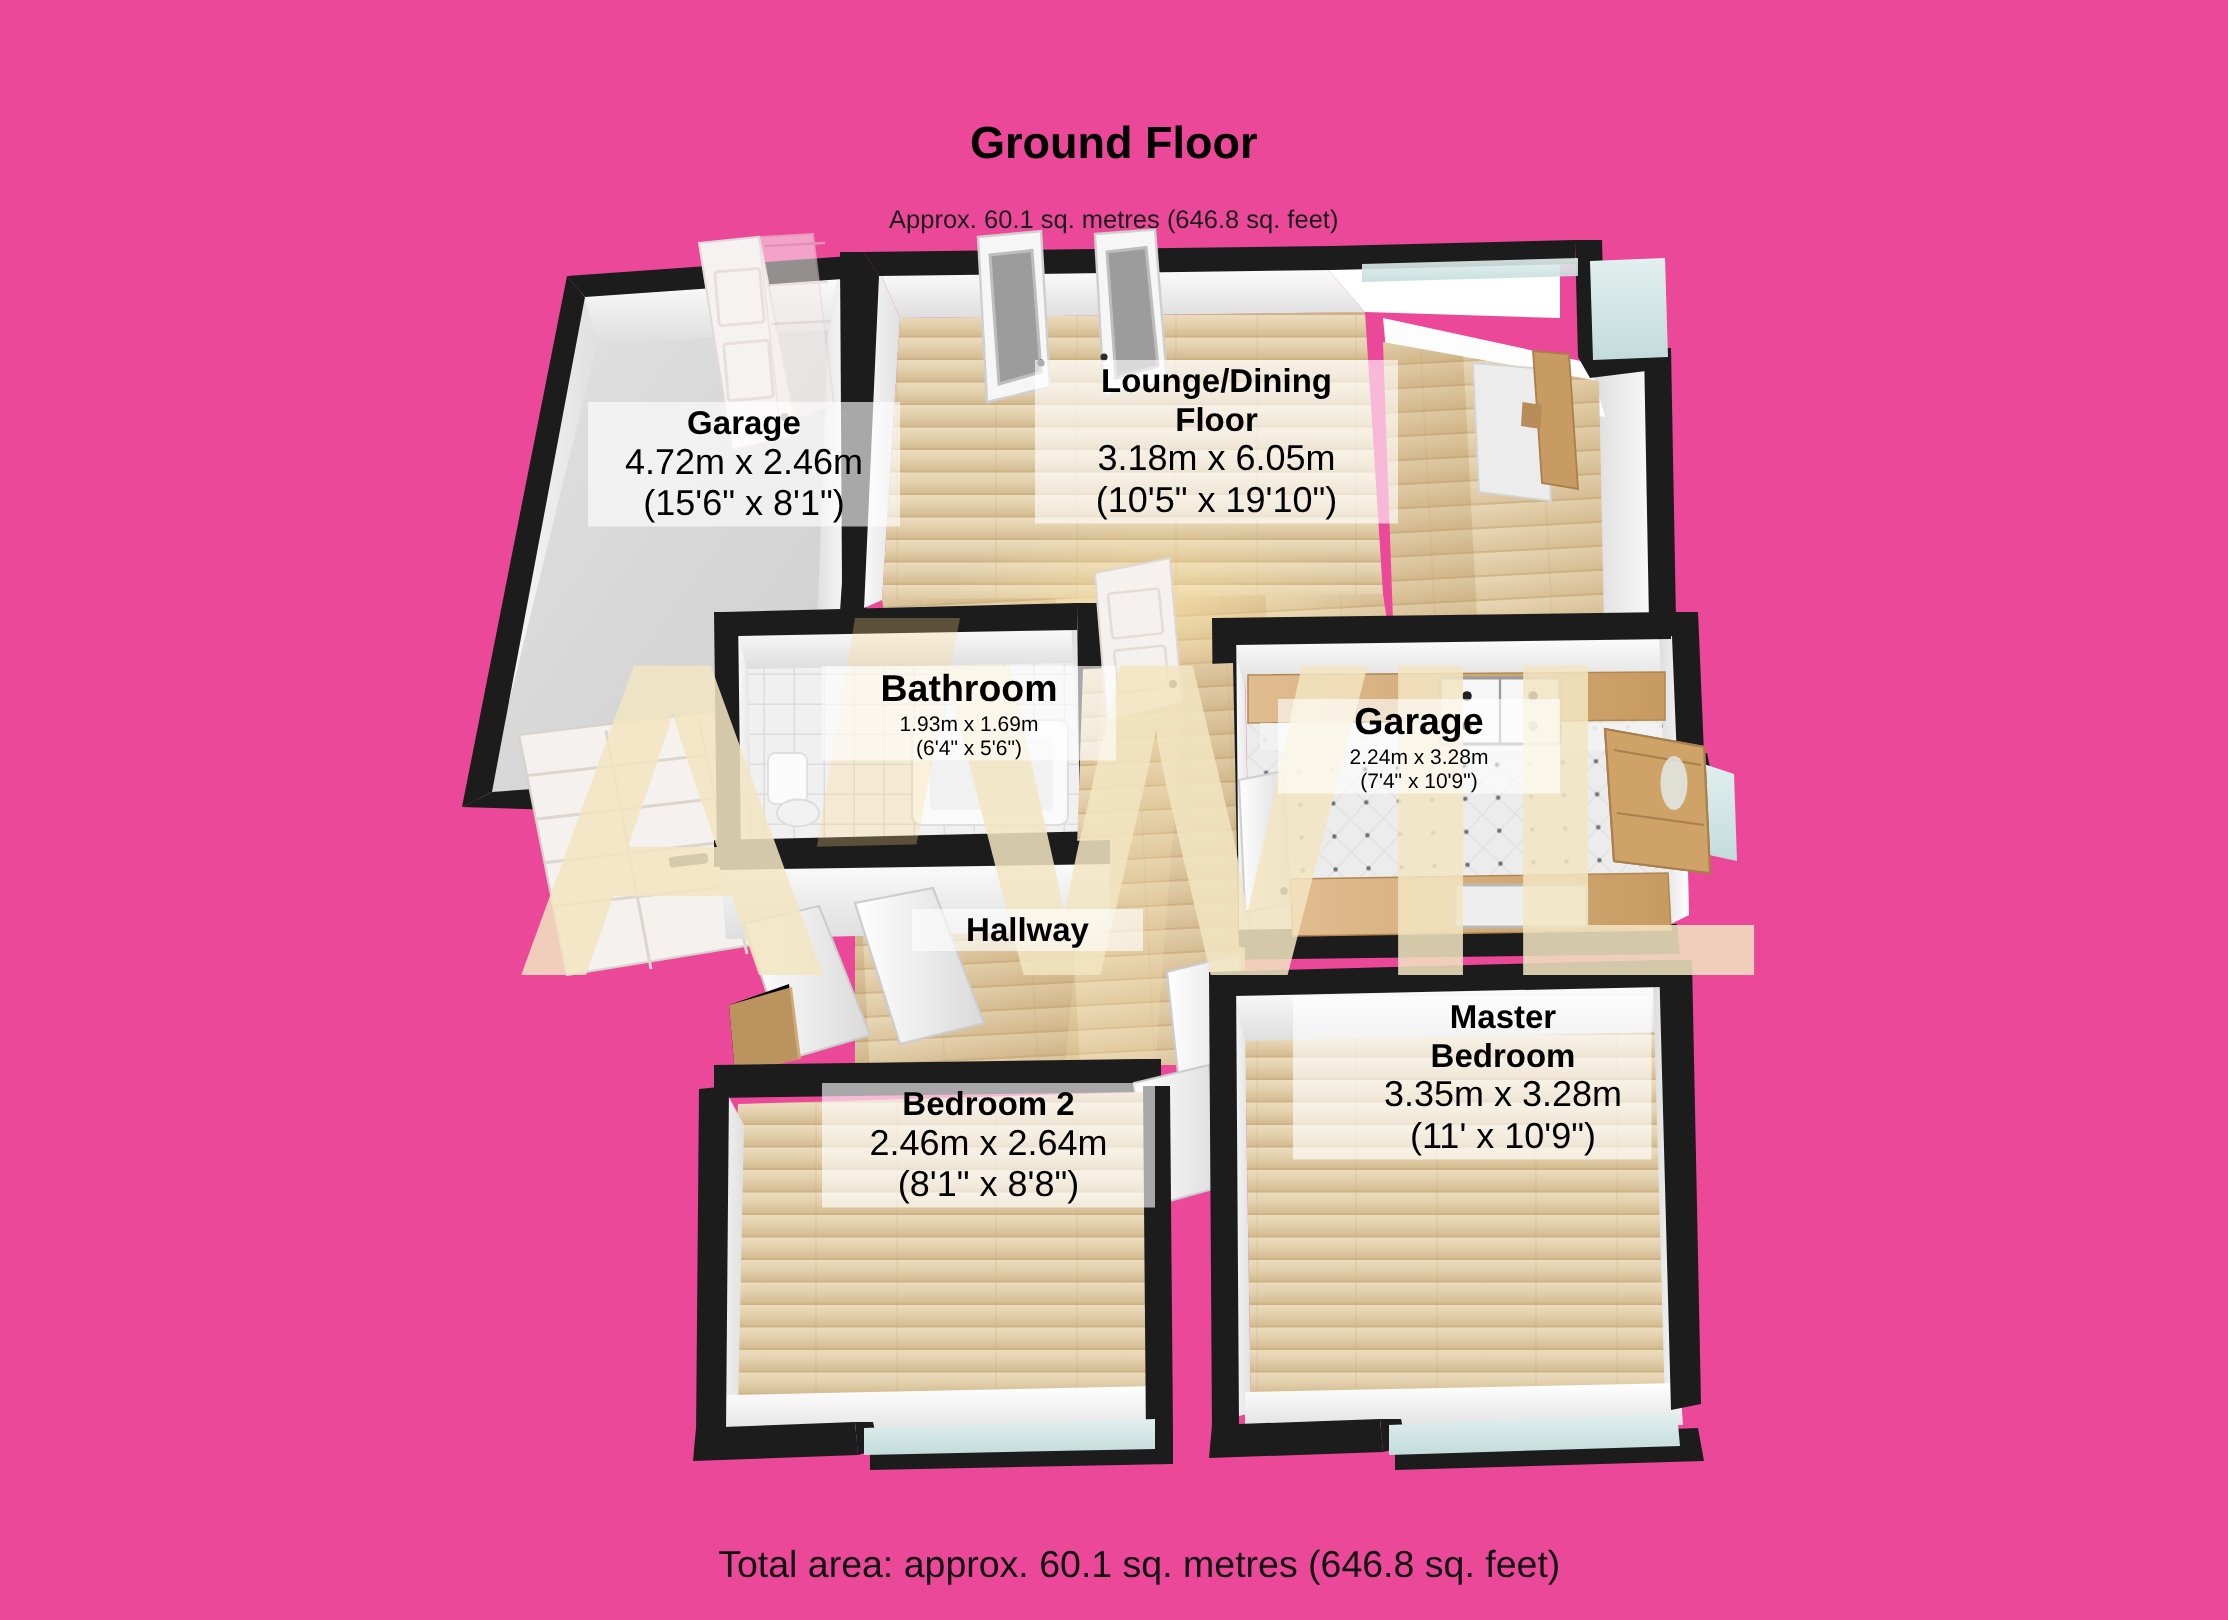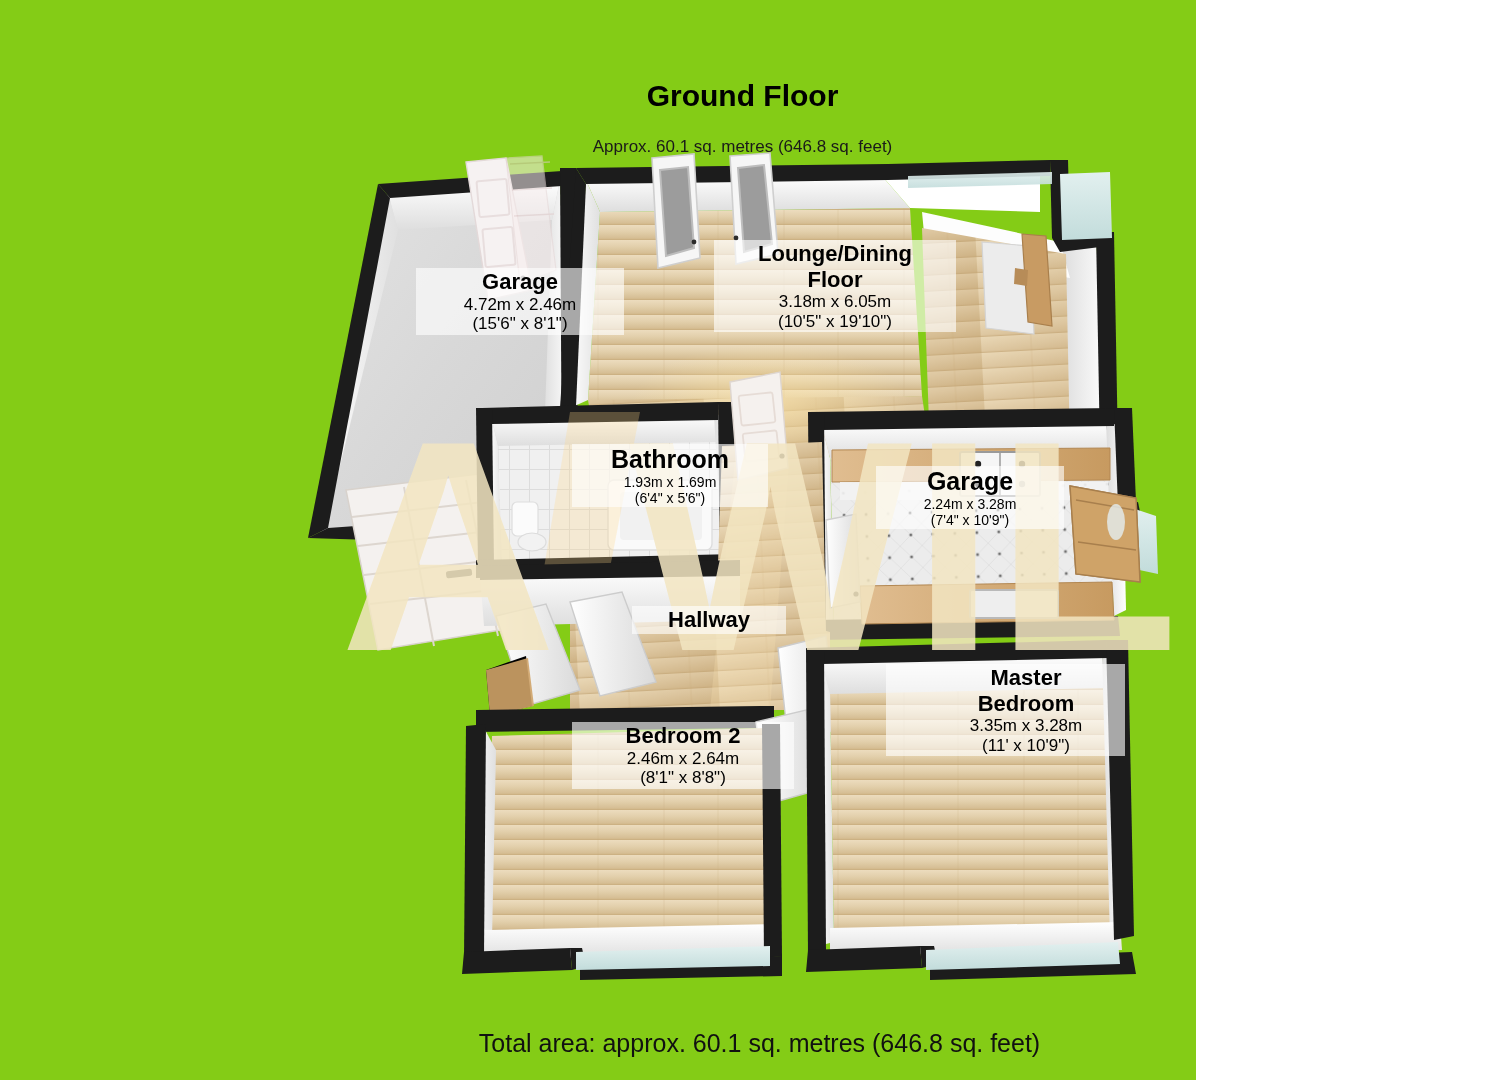--- a/index.html
+++ b/index.html
@@ -9,23 +9,23 @@
   }
   body {
     width: 1485px;
     height: 1080px;
     font-family: "Liberation Sans", sans-serif;
     position: relative;
     overflow: hidden;
   }
   #page {
     position: relative;
-    width: 1196px;
+    width: 1485px;
     height: 1080px;
-    background: #84cc16;
+    background: #ec4899;
   }
 
   
   .header {
     position: absolute;
     top: 78px;
     left: 0;
     width: 1485px;
     text-align: center;
     pointer-events: none;
@@ -72,29 +72,28 @@
   
   .room-label {
     position: absolute;
     text-align: center;
     color: #000000;
     background: rgba(255,255,255,0.62);
     padding: 1px 6px;
     line-height: 1.16;
     white-space: nowrap;
     pointer-events: none;
-    margin-left: 24px;
   }
   .room-label .rl-name {
     font-size: 22px;
     font-weight: bold;
     display: block;
   }
   .room-label .rl-dim {
-    font-size: 17px;
+    font-size: 24px;
     font-weight: normal;
     display: block;
   }
   .room-label.small .rl-name { font-size: 25px; }
   .room-label.small .rl-dim { font-size: 14px; }
 
   
   #label-garage   { left: 392px; top: 268px; width: 196px; }
   #label-lounge   { left: 690px; top: 240px; width: 230px; }
   #label-bathroom { left: 548px; top: 444px; width: 184px; }

